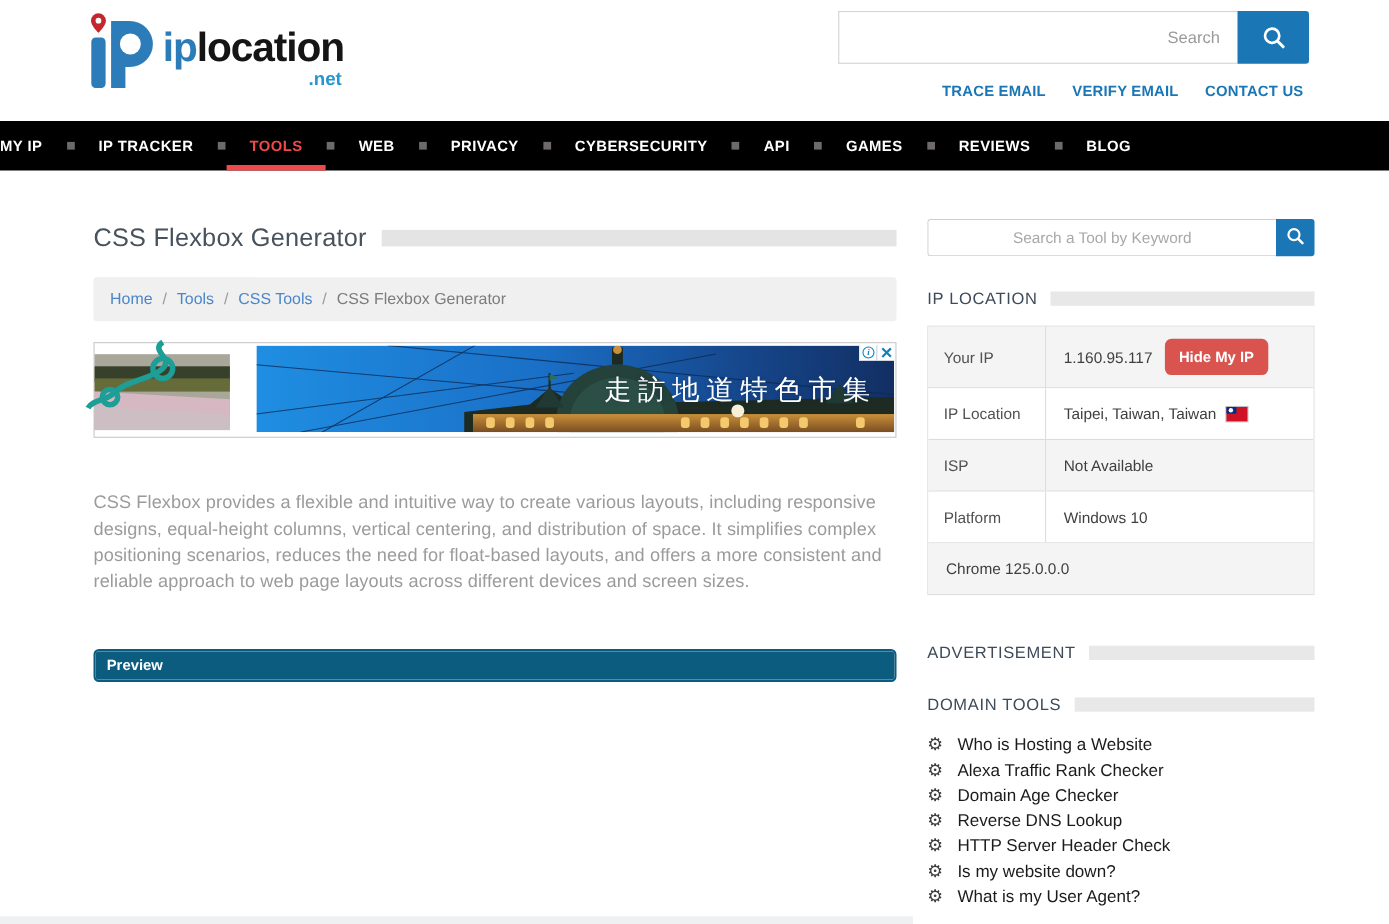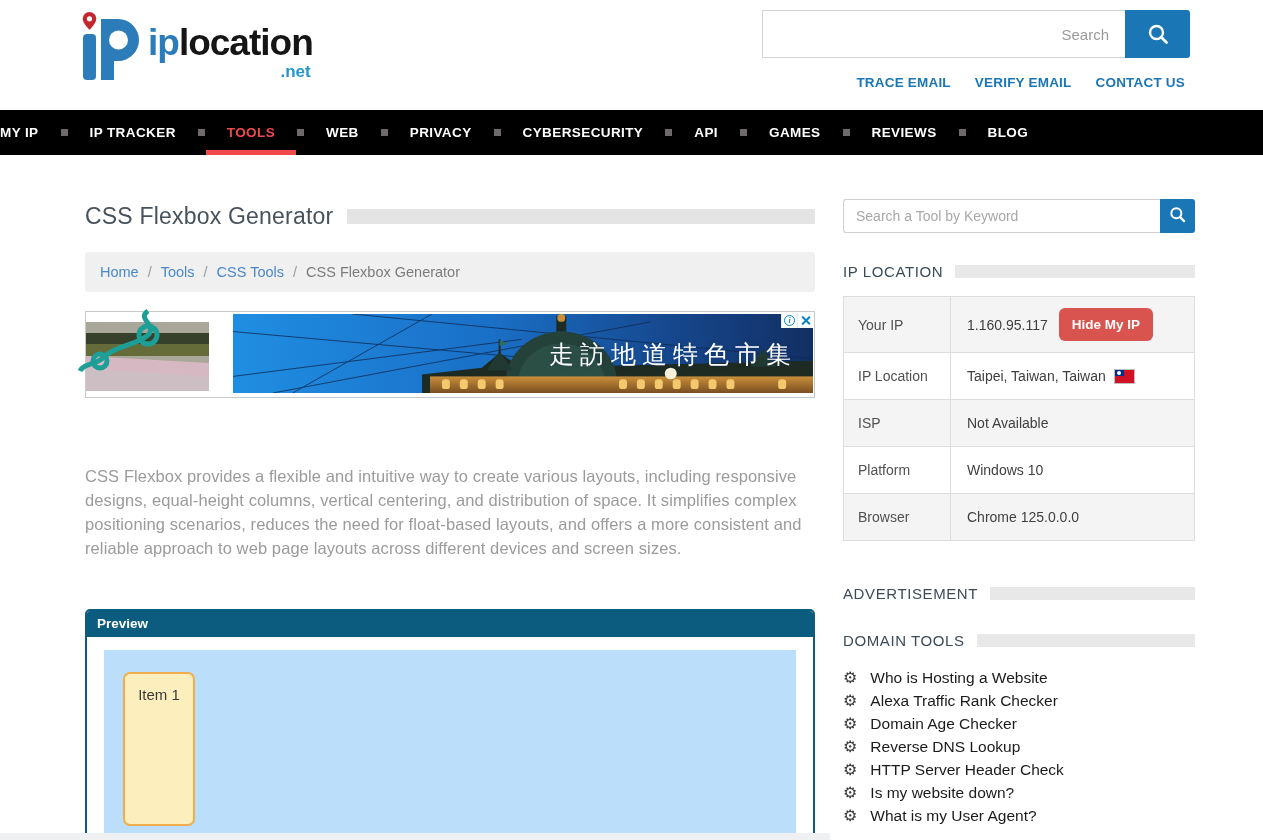--- a/index.html
+++ b/index.html
@@ -61,41 +61,41 @@
   .ad-right svg { width:100%; height:100%; display:block; }
   .ad-overlay-text { position:absolute; right:16px; top:50%; transform:translateY(-50%); color:#ffffff; font-size:25px; letter-spacing:6px; white-space:nowrap; text-shadow:0 0 4px rgba(0,40,80,.35); }
   .adchoices { position:absolute; top:1px; right:1px; display:flex; }
   .adchoices .ac-box { width:16px; height:15px; background:#ffffff; border-left:1px solid #dfeef6; display:flex; align-items:center; justify-content:center; cursor:pointer; }
   .ac-info { width:11px; height:11px; border:1.5px solid #0a84c1; border-radius:50%; color:#0a84c1; font-size:8px; font-weight:bold; display:flex; align-items:center; justify-content:center; font-family:"Liberation Serif",serif; font-style:italic; }
   .ac-x { position:relative; width:11px; height:11px; }
   .ac-x::before, .ac-x::after { content:""; position:absolute; left:5px; top:0; width:1.8px; height:11px; background:#0a84c1; }
   .ac-x::before { transform:rotate(45deg); }
   .ac-x::after { transform:rotate(-45deg); }
 
-  .tool-description { margin-top:66px; color:#9b9b9b; font-size:16.5px; line-height:24px; letter-spacing:.1px; }
+  .tool-description { margin-top:47px; color:#9b9b9b; font-size:16.5px; line-height:24px; letter-spacing:.1px; }
 
   
   .preview-card { margin-top:49px; border:2px solid #0c5c80; border-radius:5px; overflow:hidden; background:#fff; }
   .preview-header { background:#0c5c80; color:#ffffff; font-size:13.5px; font-weight:bold; padding:5px 10px 6px; }
   .preview-body { padding:13px 17px 13px 17px; }
   .flex-container { background:#bbdefb; height:195px; padding:22px 0 0 19px; }
   .flex-item {
     width:72px; height:154px; background:#fdeebd; border:2px solid #f0ad4e; border-radius:7px;
     color:#3a3a3a; font-size:15px; text-align:center; padding-top:12px;
   }
 
   .bottom-strip { position:absolute; left:0; top:833px; width:830px; height:7px; background:#eef0f1; }
 
   
   .side-heading { display:flex; align-items:center; }
   .side-heading .sh-text { font-size:15px; color:#3d4a57; letter-spacing:.6px; white-space:nowrap; }
   .side-heading .sh-bar { flex:1; height:13px; background:#e8e8e8; margin-left:12px; }
 
   .tool-search { margin-top:15px; display:flex; }
-  .tool-search input { width:317px; height:34px; border:1px solid #cfcfcf; border-right:none; border-radius:3px 0 0 3px; outline:none; padding:4px 12px; font-size:14px; color:#555; font-family:"Liberation Sans",sans-serif; }
+  .tool-search input { width:317px; height:34px; border:1px solid #cfcfcf; border-right:none; border-radius:3px 0 0 3px; outline:none; padding:4px 12px; font-size:14px; color:#555; font-family:"Liberation Sans",sans-serif;text-align:center; }
   .tool-search input::placeholder { color:#a8a8a8; }
   .tool-search-btn { width:35px; height:34px; background:#1a76b5; border:none; border-radius:0 3px 3px 0; display:flex; align-items:center; justify-content:center; cursor:pointer; }
 
   .side-heading.ip-loc { margin-top:30px; }
   .ip-table { margin-top:16px; border:1px solid #ddd; font-size:14px; }
   .ip-row { display:flex; border-bottom:1px solid #ddd; background:#ffffff; }
   .ip-row:last-child { border-bottom:none; }
   .ip-row.shade { background:#f4f4f4; }
   .ip-label { width:107px; border-right:1px solid #ddd; color:#515151; padding:15px 8px 15px 14px; display:flex; align-items:center; }
   .ip-value { flex:1; color:#3f3f3f; padding:15px 8px 15px 16px; display:flex; align-items:center; }
@@ -265,25 +265,20 @@
         <span class="ac-box">
             <span class="ac-x"></span>
           </span>
       </div>
     </div>
 
     <p class="tool-description">CSS Flexbox provides a flexible and intuitive way to create various layouts, including responsive designs, equal-height columns, vertical centering, and distribution of space. It simplifies complex positioning scenarios, reduces the need for float-based layouts, and offers a more consistent and reliable approach to web page layouts across different devices and screen sizes.</p>
 
     <div class="preview-card">
       <div class="preview-header">Preview</div>
-      <div class="preview-body">
-        <div class="flex-container">
-          <div class="flex-item">Item 1</div>
-        </div>
-      </div>
     </div>
   </div>
 
   <aside class="col-right">
     <div class="tool-search">
       <input type="text" placeholder="Search a Tool by Keyword" style="">
       <button class="tool-search-btn">
         <span>
           <svg width="17" height="17" viewBox="0 0 22 22">
               <circle cx="9.5" cy="9.5" r="6.5" fill="none" stroke="#ffffff" stroke-width="2.6"></circle>
@@ -315,21 +310,20 @@
       </div>
       <div class="ip-row shade">
         <div class="ip-label">ISP</div>
         <div class="ip-value">Not Available</div>
       </div>
       <div class="ip-row">
         <div class="ip-label">Platform</div>
         <div class="ip-value">Windows 10</div>
       </div>
       <div class="ip-row shade">
-        <div class="ip-label">Browser</div>
         <div class="ip-value">Chrome 125.0.0.0</div>
       </div>
     </div>
 
     <div class="side-heading advert">
       <span class="sh-text">ADVERTISEMENT</span>
       <span class="sh-bar"></span>
     </div>
 
     <div class="side-heading domain">

